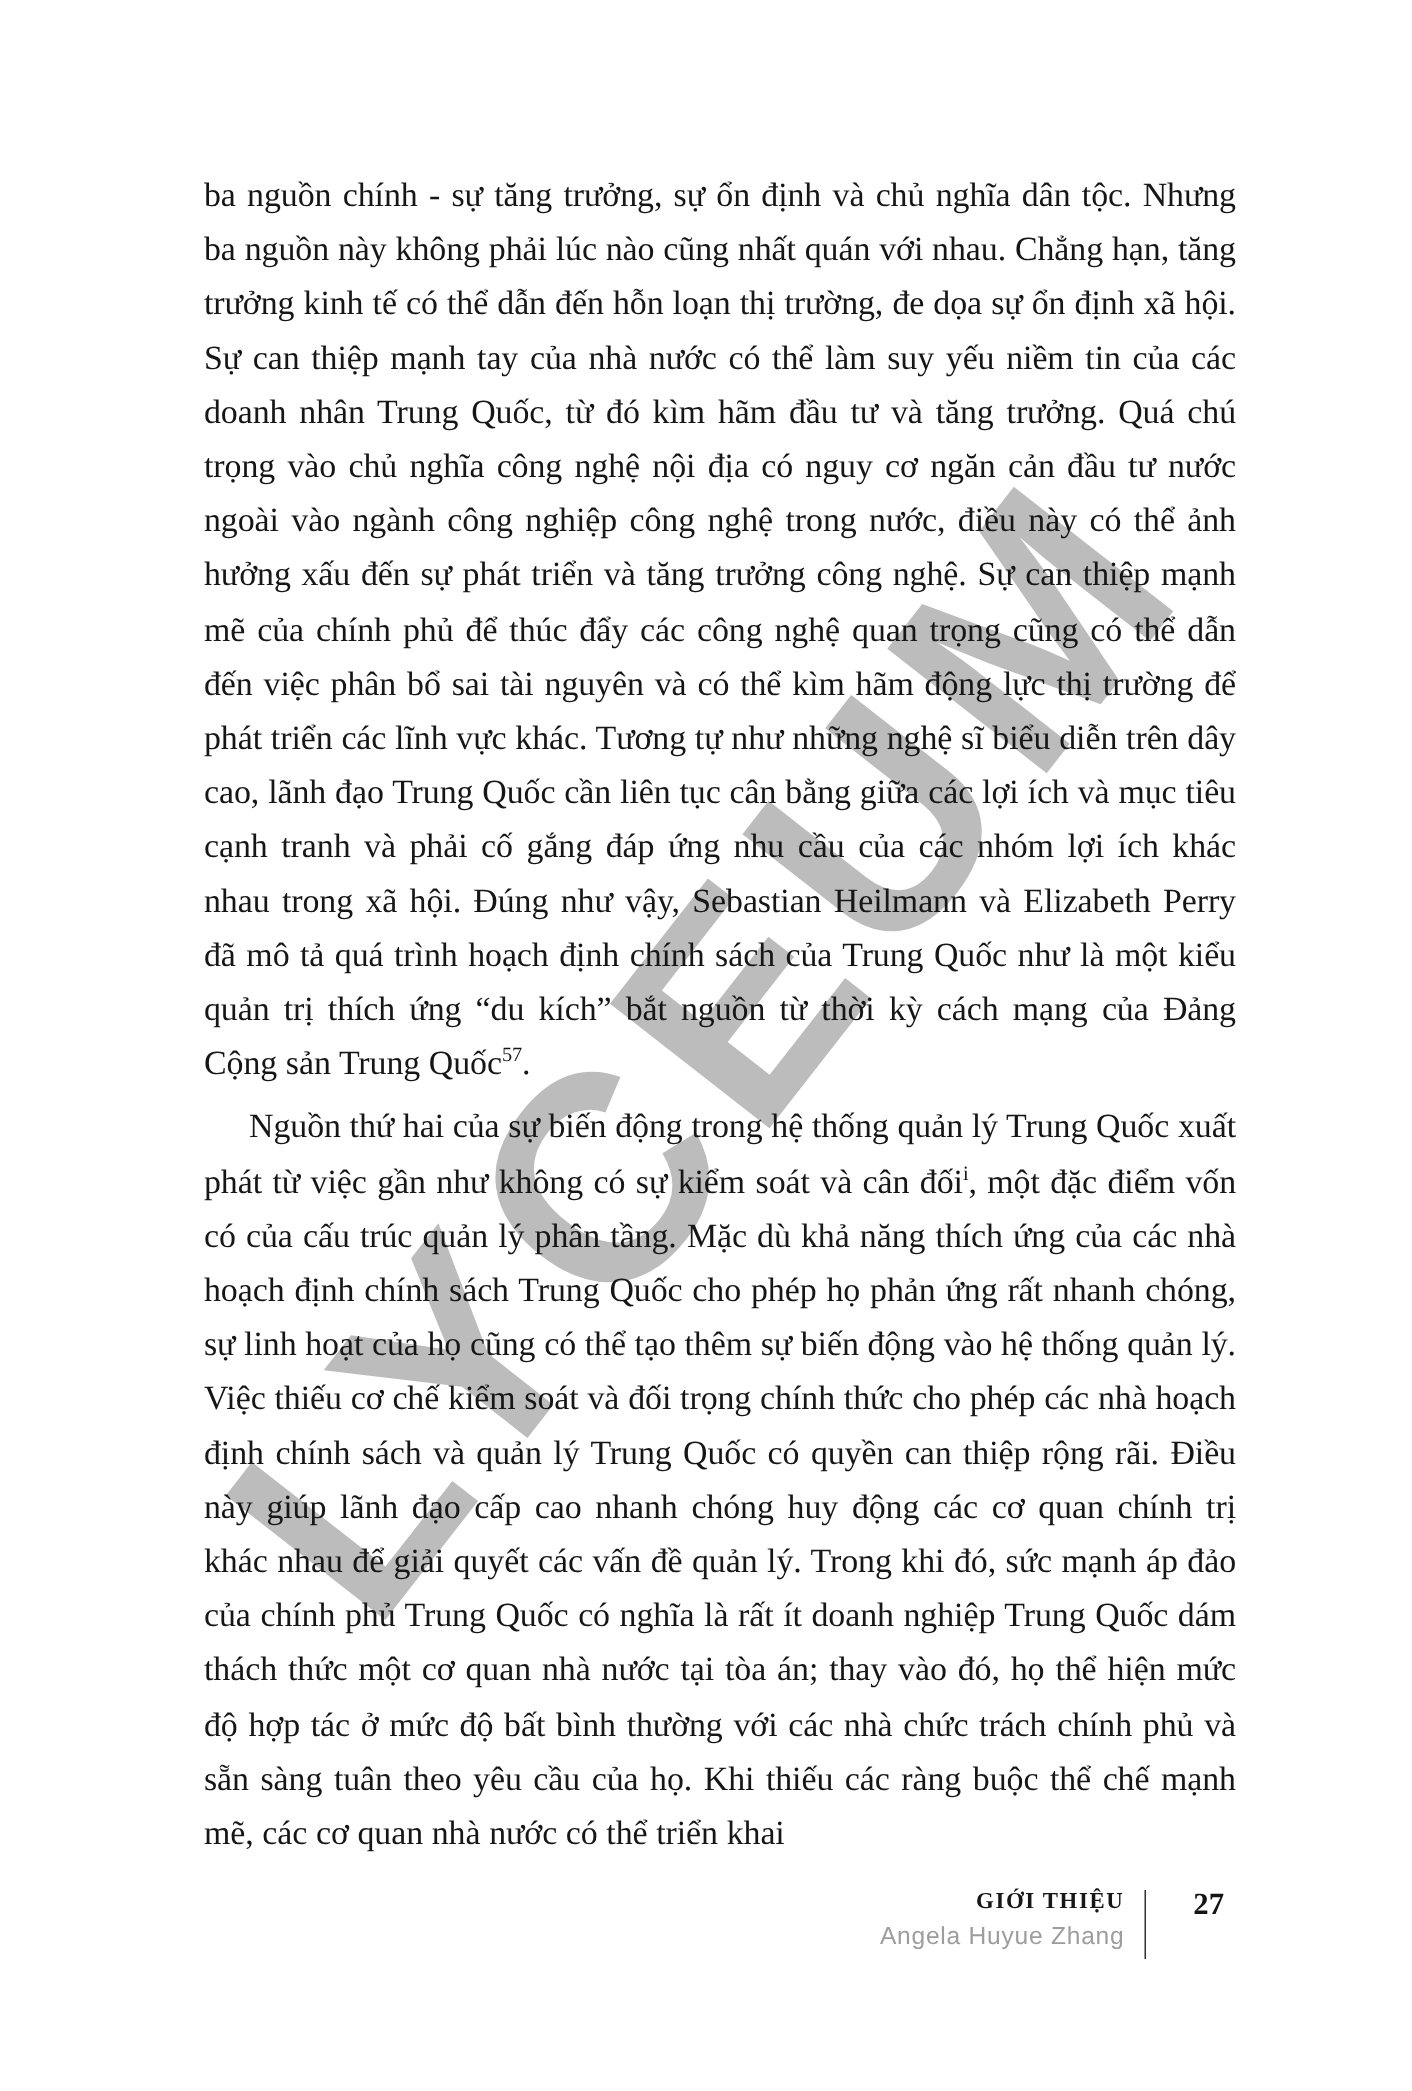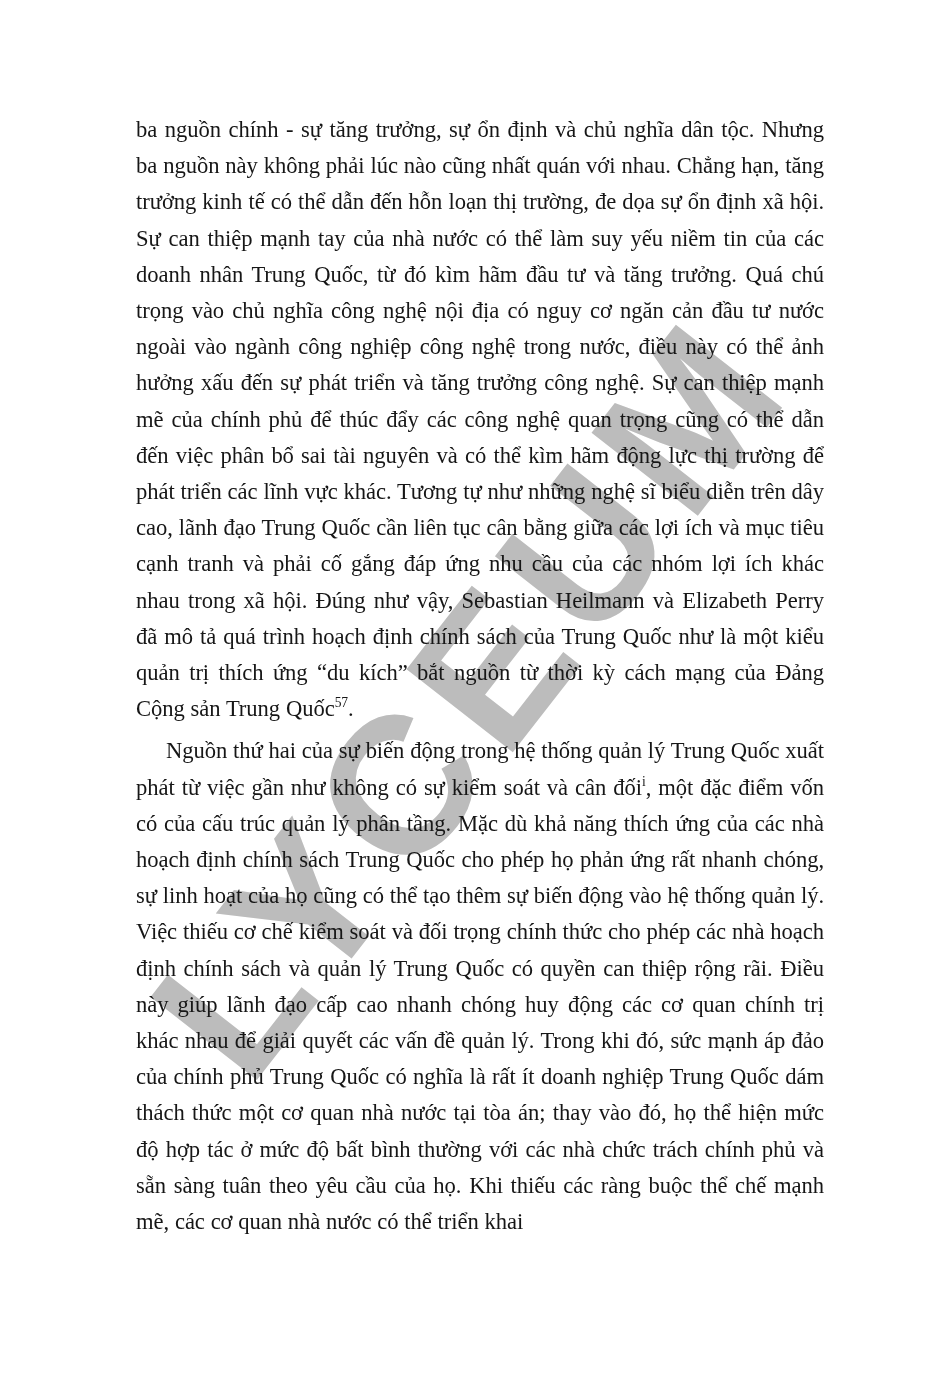--- a/index.html
+++ b/index.html
@@ -167,14 +167,24 @@
 
   <div class="content">
 
     <p class="body-par"><span>ba nguồn chính - sự tăng trưởng, sự ổn định và chủ nghĩa dân tộc. Nhưng ba nguồn này không phải lúc nào cũng nhất quán với nhau. Chẳng hạn, tăng trưởng kinh tế có thể dẫn đến hỗn loạn thị trường, đe dọa sự ổn định xã hội. Sự can thiệp mạnh tay của nhà nước có thể làm suy yếu niềm tin của các doanh nhân Trung Quốc, từ đó kìm hãm đầu tư và tăng trưởng. Quá chú trọng vào chủ nghĩa công nghệ nội địa có nguy cơ ngăn cản đầu tư nước ngoài vào ngành công nghiệp công nghệ trong nước, điều này có thể ảnh hưởng xấu đến sự phát triển và tăng trưởng công nghệ. Sự can thiệp mạnh mẽ của chính phủ để thúc đẩy các công nghệ quan trọng cũng có thể dẫn đến việc phân bổ sai tài nguyên và có thể kìm hãm động lực thị trường để phát triển các lĩnh vực khác. Tương tự như những nghệ sĩ biểu diễn trên dây cao, lãnh đạo Trung Quốc cần liên tục cân bằng giữa các lợi ích và mục tiêu cạnh tranh và phải cố gắng đáp ứng nhu cầu của các nhóm lợi ích khác nhau trong xã hội. Đúng như vậy, Sebastian Heilmann và Elizabeth Perry đã mô tả quá trình hoạch định chính sách của Trung Quốc như là một kiểu quản trị thích ứng “du kích” bắt nguồn từ thời kỳ cách mạng của Đảng Cộng sản Trung Quốc</span><sup class="fn-ref">57</sup><span>.</span></p>
 
     <p class="body-par indented"><span>Nguồn thứ hai của sự biến động trong hệ thống quản lý Trung Quốc xuất phát từ việc gần như không có sự kiểm soát và cân đối</span><sup class="fn-ref">i</sup><span>, một đặc điểm vốn có của cấu trúc quản lý phân tầng. Mặc dù khả năng thích ứng của các nhà hoạch định chính sách Trung Quốc cho phép họ phản ứng rất nhanh chóng, sự linh hoạt của họ cũng có thể tạo thêm sự biến động vào hệ thống quản lý. Việc thiếu cơ chế kiểm soát và đối trọng chính thức cho phép các nhà hoạch định chính sách và quản lý Trung Quốc có quyền can thiệp rộng rãi. Điều này giúp lãnh đạo cấp cao nhanh chóng huy động các cơ quan chính trị khác nhau để giải quyết các vấn đề quản lý. Trong khi đó, sức mạnh áp đảo của chính phủ Trung Quốc có nghĩa là rất ít doanh nghiệp Trung Quốc dám thách thức một cơ quan nhà nước tại tòa án; thay vào đó, họ thể hiện mức độ hợp tác ở mức độ bất bình thường với các nhà chức trách chính phủ và sẵn sàng tuân theo yêu cầu của họ. Khi thiếu các ràng buộc thể chế mạnh mẽ, các cơ quan nhà nước có thể triển khai</span></p>
 
   </div>
 
 
+  <div class="footer">
+    <div class="footer-inner">
+      <div class="footer-labels">
+        <div class="footer-running-head">GIỚI THIỆU</div>
+        <div class="footer-author">Angela Huyue Zhang</div>
+      </div>
+      <div class="footer-divider"></div>
+      <div class="footer-pageno">27</div>
+    </div>
+  </div>
 
 </div>
 
 </body></html>

